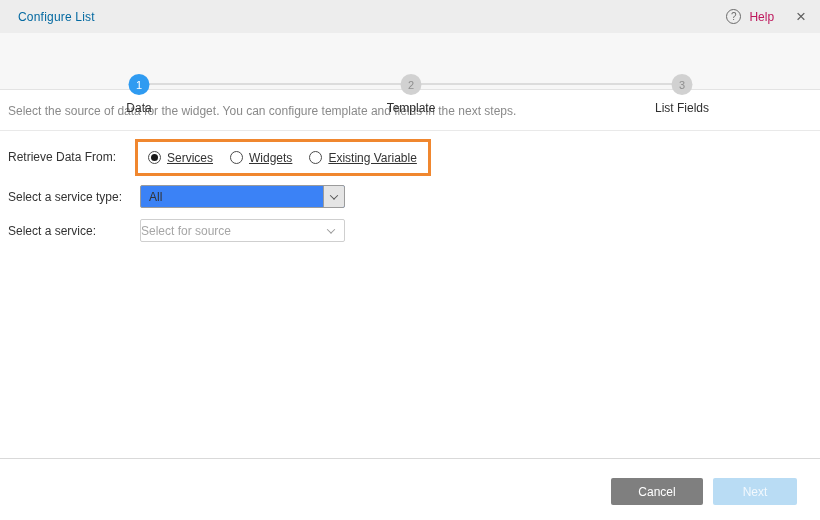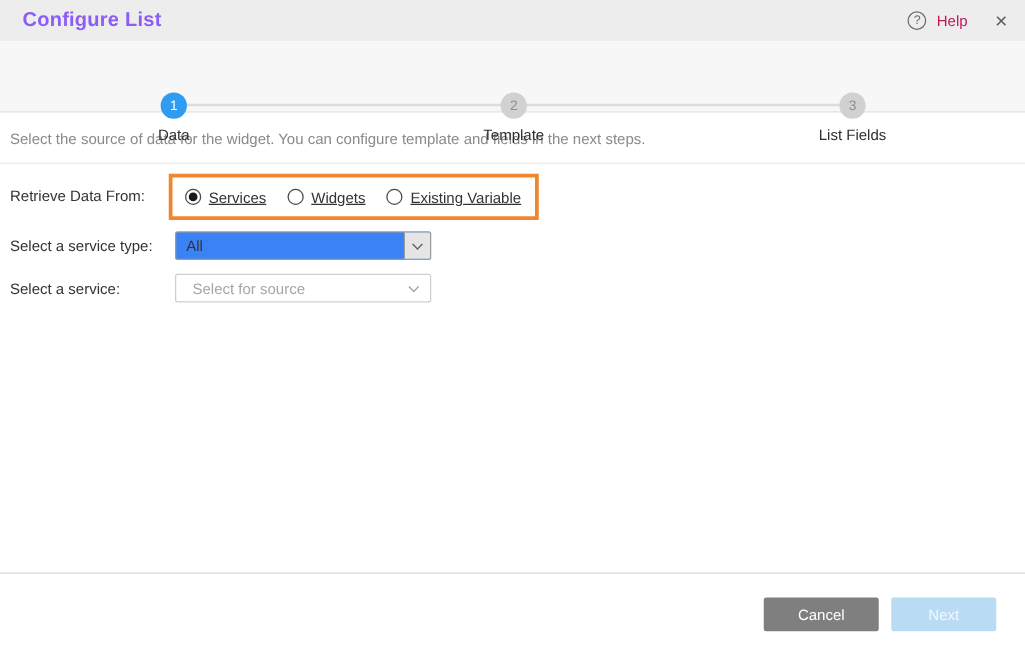--- a/index.html
+++ b/index.html
@@ -9,21 +9,21 @@
     background:#ffffff; color:#333; overflow:hidden; position:relative;
   }
   .dialog { position:absolute; inset:0; background:#fff; }
 
   
   .header {
     position:absolute; top:0; left:0; right:0; height:33px;
     background:#ededed; display:flex; align-items:center;
     padding:0 14px 0 18px;
   }
-  .title { font-size:16px; font-weight:700; color:#8b5cf6; letter-spacing:.2px; }
+  .title { font-size:12px; font-weight:400; color:#0369a1; letter-spacing:.2px; }
   .header-right { margin-left:auto; display:flex; align-items:center; gap:8px; }
   .help-icon {
     width:15px; height:15px; border:1px solid #6b6b6b; border-radius:50%;
     display:flex; align-items:center; justify-content:center;
     font-size:10px; color:#6b6b6b; cursor:pointer;
   }
   .help-label { font-size:12px; color:#be185d; cursor:pointer; }
   .close-icon { font-size:17px; color:#5f5f5f; margin-left:14px; cursor:pointer; line-height:1; }
 
   
@@ -90,21 +90,21 @@
     border-radius:0 1px 1px 0;
   }
   .chevron {
     width:6px; height:6px; border:solid #555;
     border-width:0 1.5px 1.5px 0; transform:rotate(45deg) translate(-1px,-1px);
   }
   .select-soft {
     position:absolute; left:140px; top:219px; width:205px; height:23px;
     background:#fff; border:1px solid #cfcfcf; border-radius:2px;
     display:flex; align-items:center; justify-content:space-between;
-    padding:0 10px 0 13px; cursor:pointer;gap:33px;
+    padding:0 10px 0 0; cursor:pointer;gap:33px;
   }
   .select-soft .sel-placeholder { font-size:12px; color:#a6a6a6; }
   .select-soft .chevron { border-color:#9a9a9a; }
 
   
   .footer-divider {
     position:absolute; left:0; right:0; top:458px; height:1px; background:#d9d9d9;
   }
   .btn {
     position:absolute; top:478px; height:27px; border:none; border-radius:2px;

